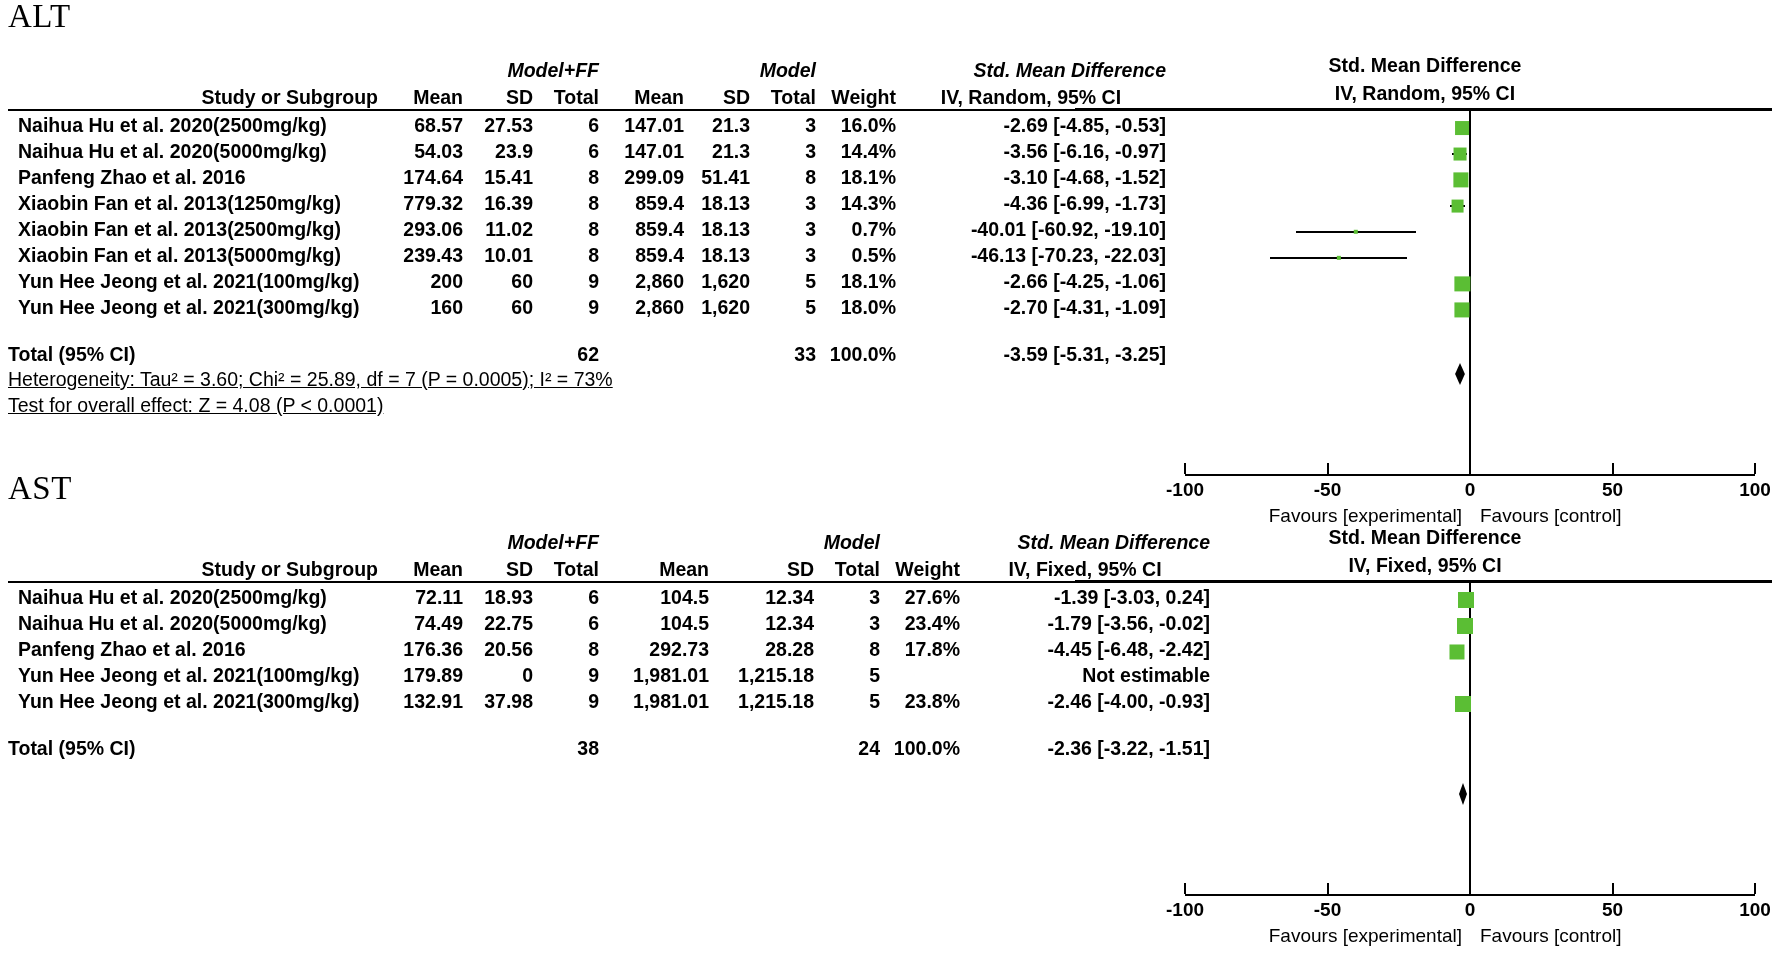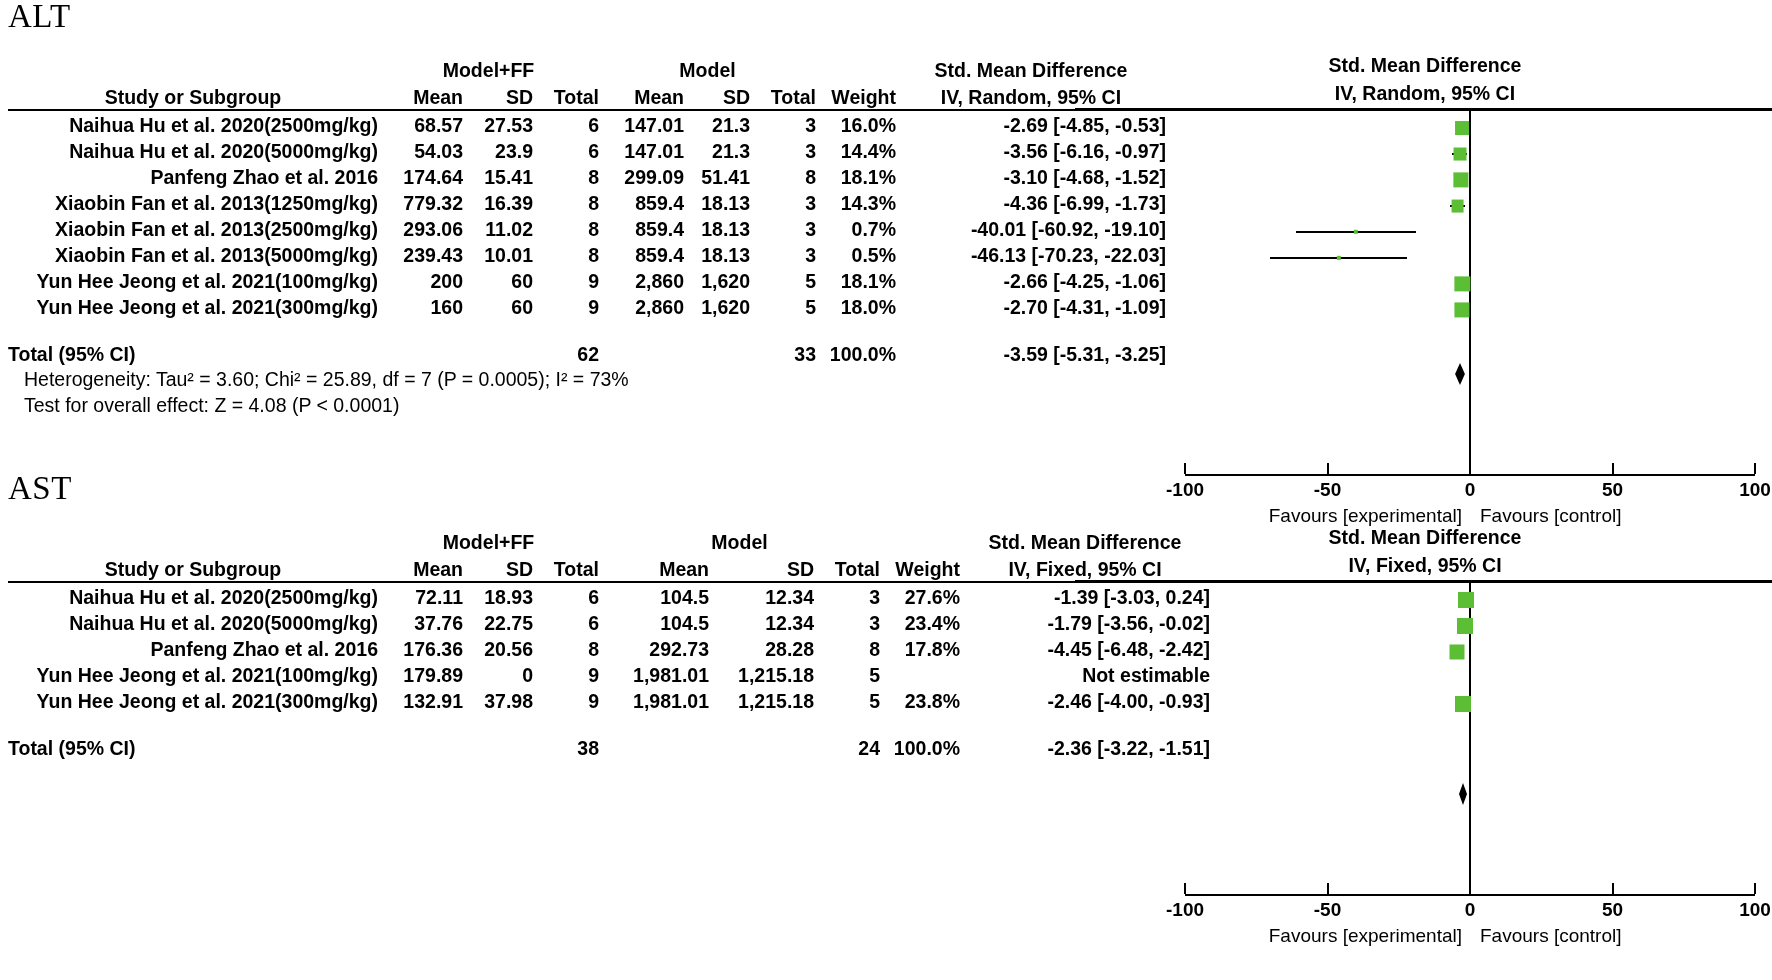--- a/index.html
+++ b/index.html
@@ -35,56 +35,58 @@
     table-layout:fixed;
     margin-left:8px;
   }
   table.forest td, table.forest th{
     padding:0;
     white-space:nowrap;
     vertical-align:bottom;
     font-weight:700;
   }
   .grp-head td{
-    text-align:center;
+    text-align:right;
     height:28px;
     font-size:19.5px;
+    font-style:italic;
   }
   .col-head td{
     height:27px;
     border-bottom:2.5px solid #000;
     text-align:right;
     padding-bottom:1px;
   }
-  .col-head td.study{text-align:center;}
+  .col-head td.study{text-align:right;}
   .row-data td{
     height:26px;
     text-align:right;
     font-weight:400;
     font-size:19.5px;
   }
-  .row-data td.study{text-align:right;padding-left:10px;}
+  .row-data td.study{text-align:left;padding-left:10px;}
   .row-spacer td{height:17px;}
   .row-total td{
     height:30px;
     text-align:right;
     font-weight:700;
     font-size:19.5px;
     vertical-align:bottom;
   }
   .row-total td.study{text-align:left;}
   .pad{padding-right:9px;}
   .ci{padding-right:16px;}
 
   .stats-line{
     font-size:19.5px;
     font-weight:400;
-    margin-left:24px;
+    margin-left:8px;
     line-height:26px;
     white-space:nowrap;
+    text-decoration:underline;
   }
 
   
   .graph{
     position:absolute;
     top:0;
     border-left:0;
   }
   .graph .nullline{
     position:absolute;
@@ -375,21 +377,21 @@
         <td class="pad">18.93</td>
         <td class="pad">6</td>
         <td class="pad">104.5</td>
         <td class="pad">12.34</td>
         <td class="pad">3</td>
         <td class="pad">27.6%</td>
         <td class="ci">-1.39 [-3.03, 0.24]</td>
       </tr>
       <tr class="row-data">
         <td class="study">Naihua Hu et al. 2020(5000mg/kg)</td>
-        <td class="pad">37.76</td>
+        <td class="pad">74.49</td>
         <td class="pad">22.75</td>
         <td class="pad">6</td>
         <td class="pad">104.5</td>
         <td class="pad">12.34</td>
         <td class="pad">3</td>
         <td class="pad">23.4%</td>
         <td class="ci">-1.79 [-3.56, -0.02]</td>
       </tr>
       <tr class="row-data">
         <td class="study">Panfeng Zhao et al. 2016</td>

